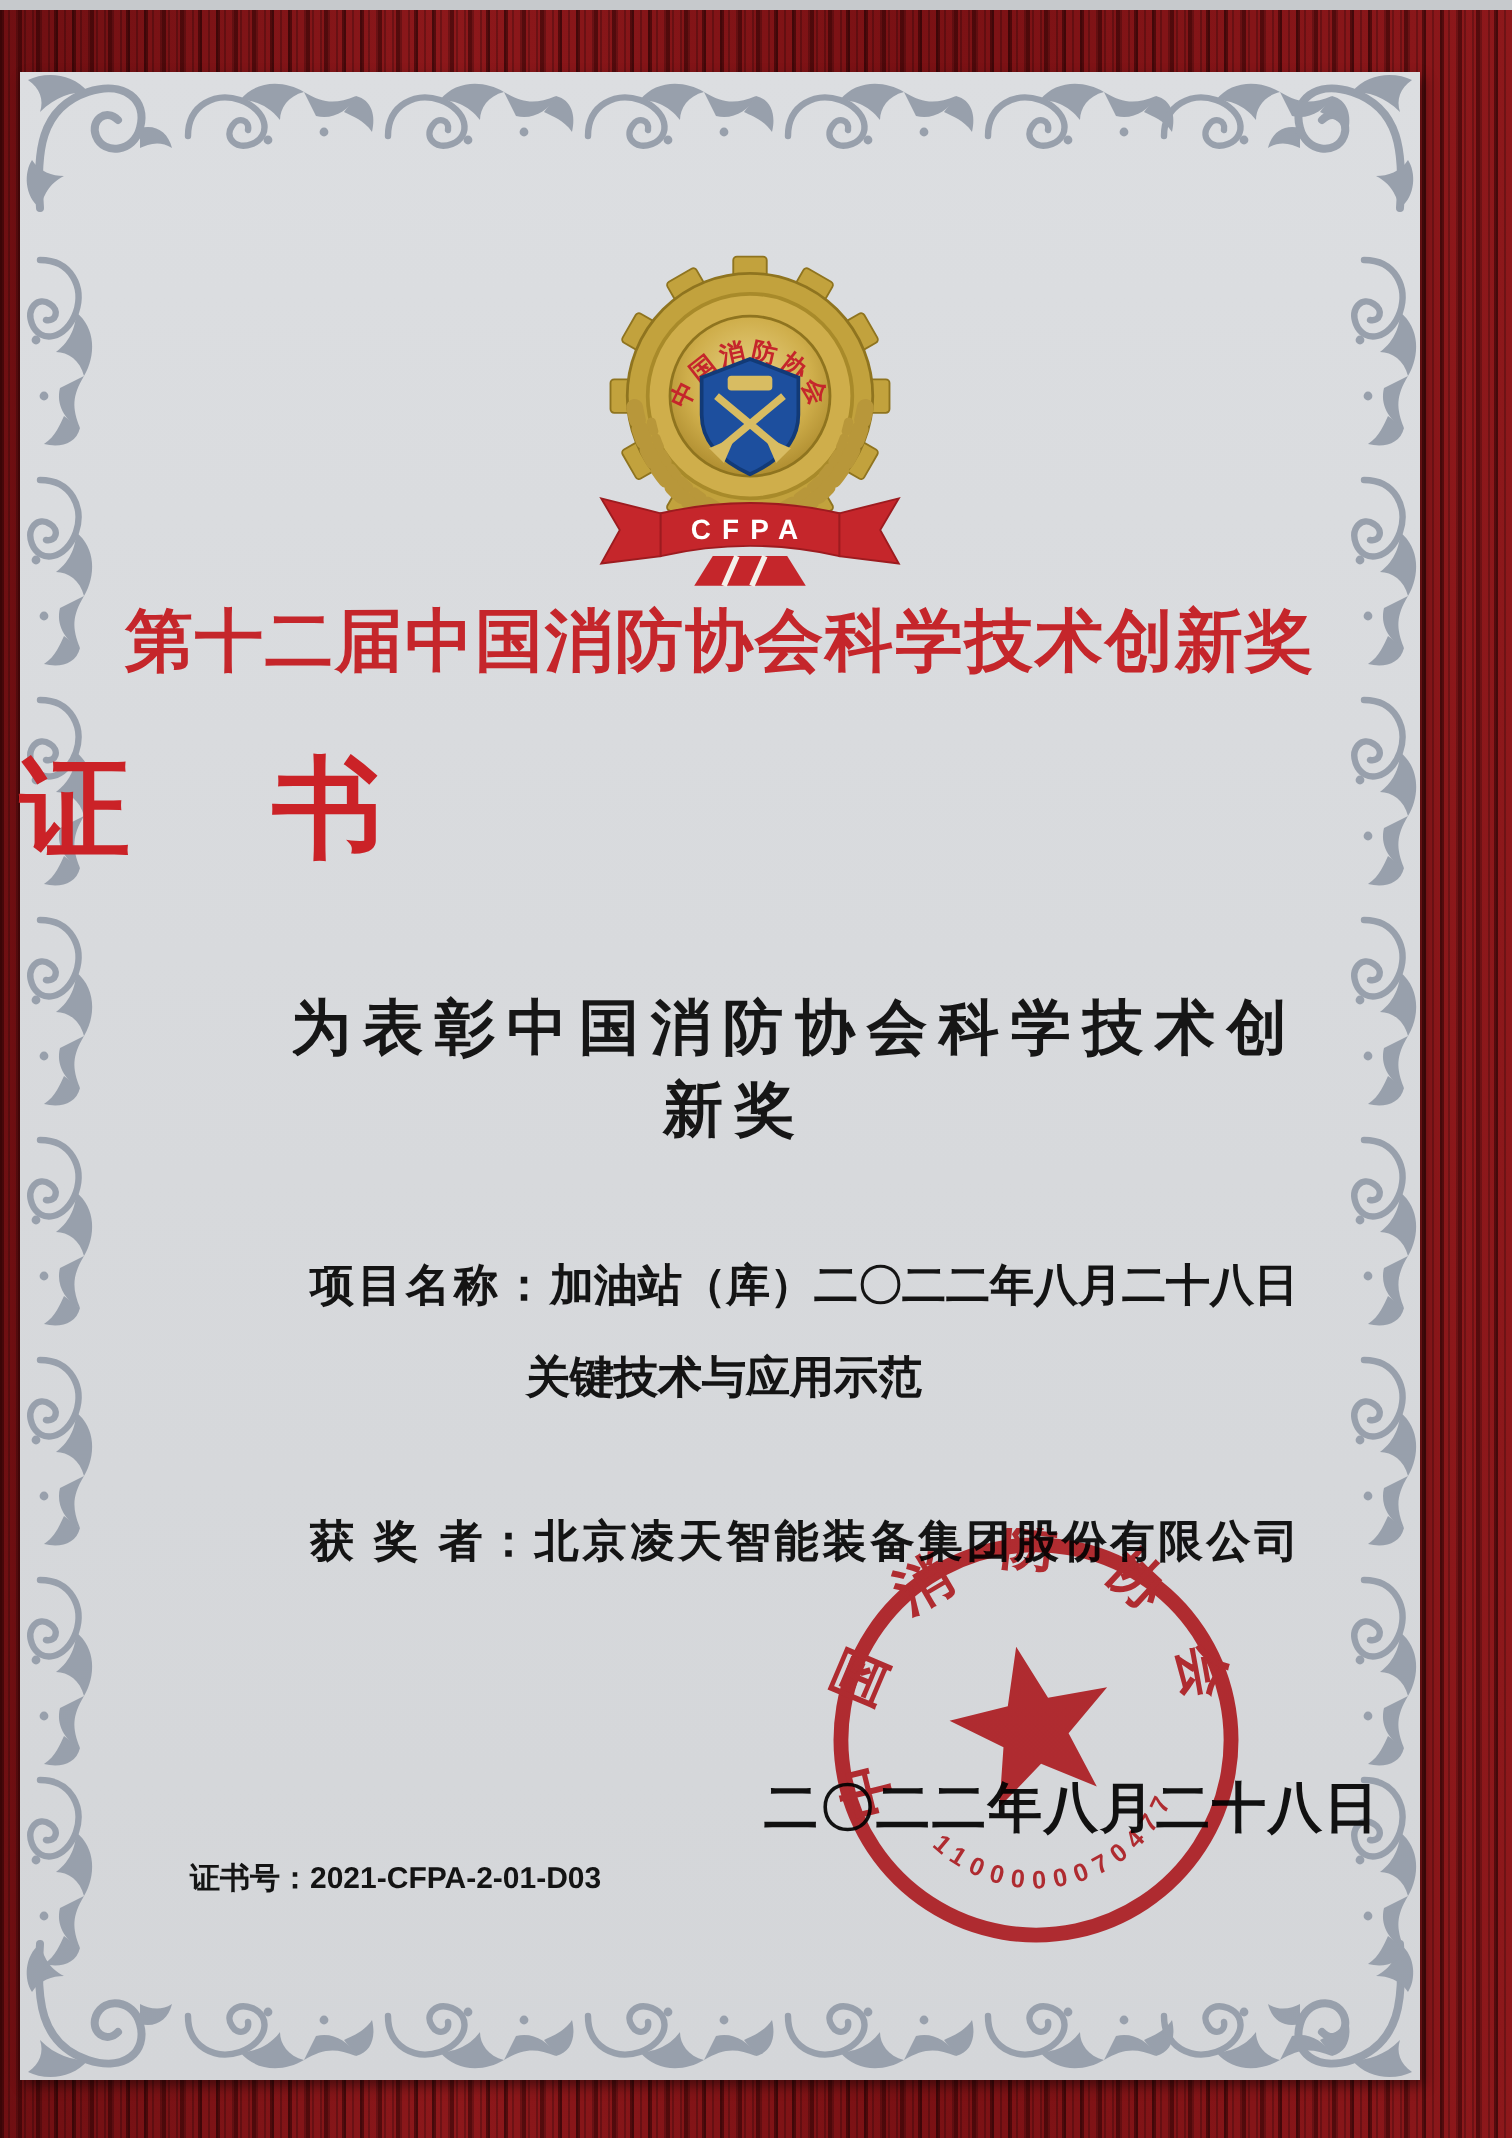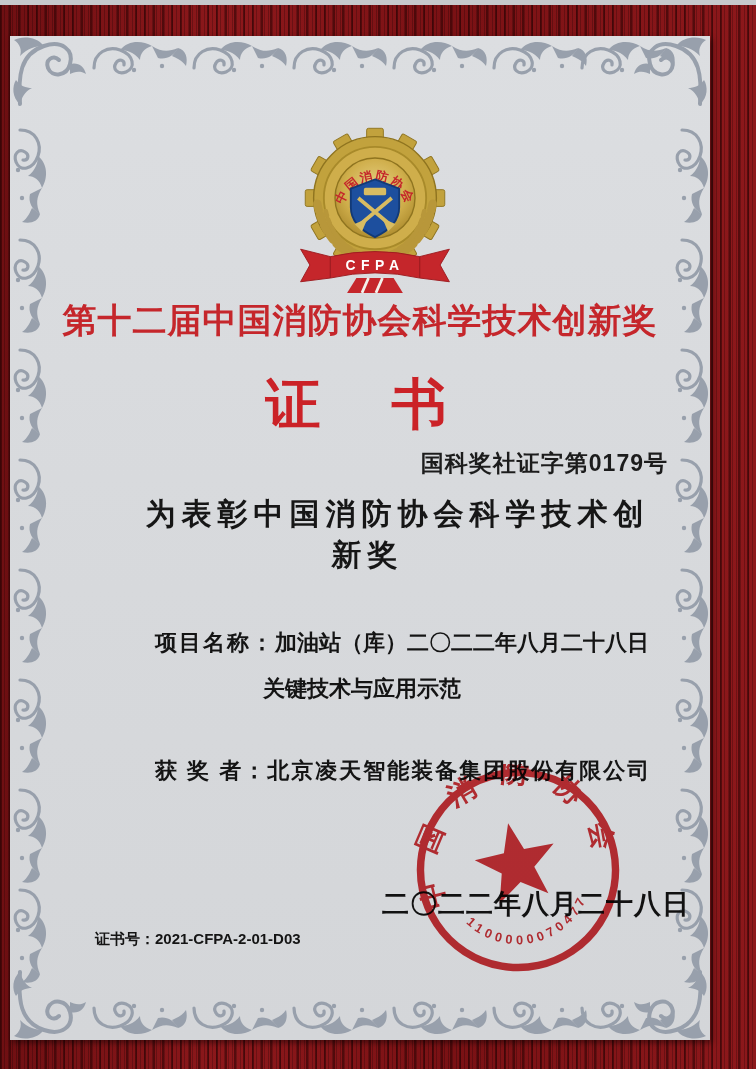--- a/index.html
+++ b/index.html
@@ -11,21 +11,21 @@
       linear-gradient(90deg,#6f0f12,#8d181b 30%,#7a1114 60%,#8d181b);
     font-family:"Liberation Sans", sans-serif;}
   .scan-edge{position:absolute;top:0;left:0;width:100%;height:5px;background:#c6c9cc;}
   .paper{position:absolute;left:10px;top:36px;width:700px;height:1004px;
     background:linear-gradient(180deg,#dcdee1,#d7d9dc 55%,#d4d6d9);
     box-shadow:2px 3px 6px rgba(0,0,0,.45);}
   .filigree{position:absolute;left:0;top:0;}
   .abs{position:absolute;}
   .award-title{top:262px;left:0;width:100%;text-align:center;color:#c5262b;
     font-size:34px;font-weight:bold;letter-spacing:1px;font-family:"Liberation Serif",serif;}
-  .doc-title{top:332px;left:0;width:100%;text-align:center;color:#cb2227;
+  .doc-title{top:332px;left:0;width:100%;color:#cb2227;
     font-size:55px;font-weight:bold;letter-spacing:8px;}
   .issue-no{top:412px;right:42px;color:#1c1c1c;font-size:23px;font-weight:bold;letter-spacing:1px;}
   .body-line{color:#161616;font-size:30px;font-weight:bold;letter-spacing:6px;
     font-family:"DejaVu Serif","Liberation Serif",serif;text-align:center;}
   .body-l1{top:458px;left:75px;right:60px;text-indent:2em;}
   .body-l2{top:514px;left:75px;}
   .field{color:#141414;font-size:22px;font-weight:bold;}
   .f-label{letter-spacing:2px;text-align:center;}
   .f-project{top:592px;left:145px;}
   .f-project2{top:638px;left:253px;}
@@ -147,21 +147,20 @@
         <path d="M148,139 L180,131 L170,148 L180,166 L148,162 Z" fill="#c5262b" stroke="#9d1b1f" stroke-width="1"></path>
         <path d="M52,139 Q100,128 148,139 L148,162 Q100,151 52,162 Z" fill="#c5262b" stroke="#9d1b1f" stroke-width="1"></path>
         <text x="100" y="153" text-anchor="middle" font-size="15" font-weight="bold" fill="#ffffff" letter-spacing="6">CFPA</text>
       </g>
     </svg>
 
     <div class="abs award-title">第十二届中国消防协会科学技术创新奖</div>
 
     <div class="abs doc-title">证　书</div>
 
-    <div class="abs issue-no">国科奖社证字第0179号</div>
 
     <div class="abs body-line body-l1">为表彰中国消防协会科学技术创新奖</div>
 
     <div class="abs field f-project">
       <span class="f-label">项目名称：</span><span>加油站（库）二〇二二年八月二十八日</span>
     </div>
     <div class="abs field f-project2">关键技术与应用示范</div>
 
 
     <div class="abs field f-winner">

